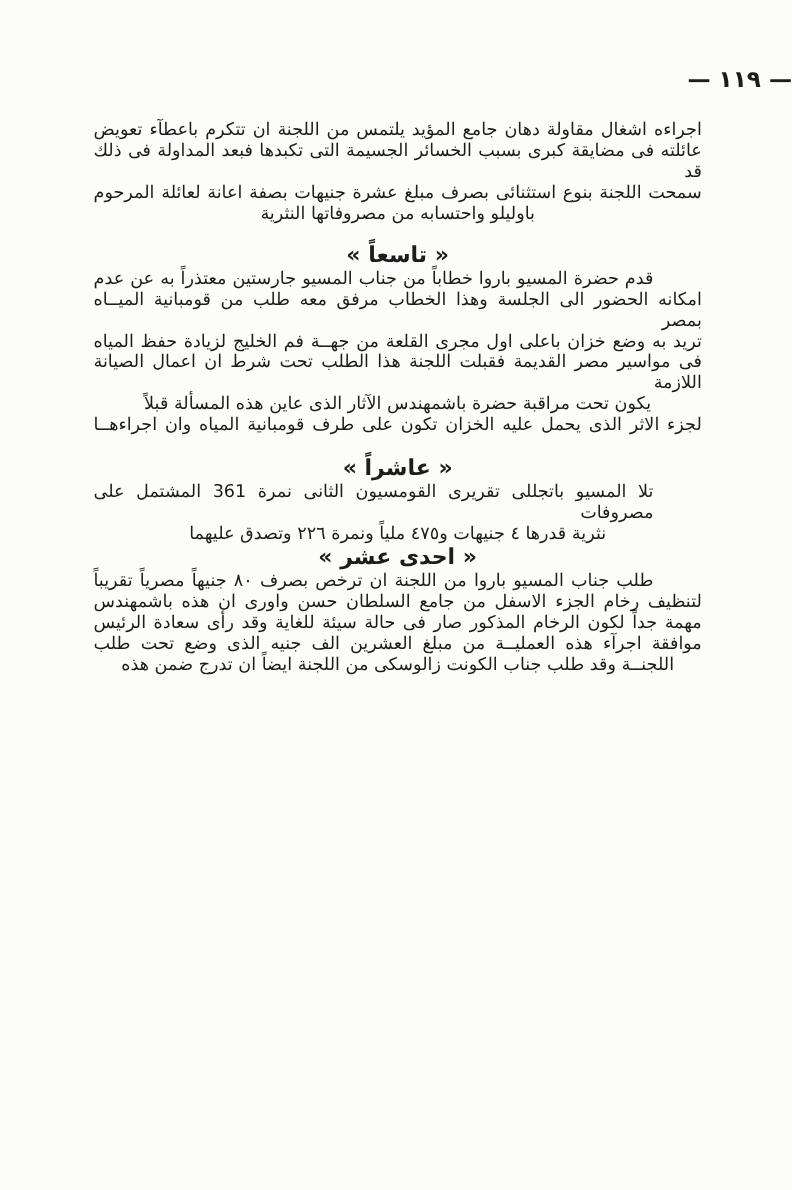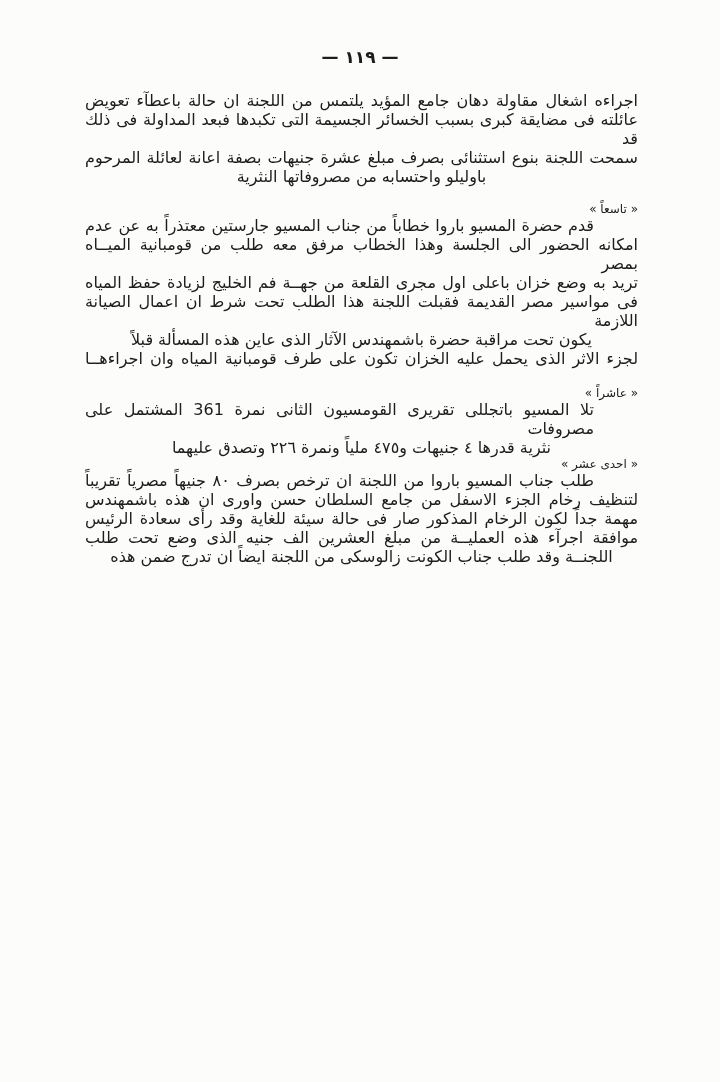--- a/index.html
+++ b/index.html
@@ -9,59 +9,58 @@
     font-family:"DejaVu Sans", sans-serif;
     color:#1c1c1c;
     overflow:hidden;
   }
   .page{
     position:relative;
     width:720px;height:1082px;
     background:#fcfcfa;
   }
   .pagenum{
-    margin-top:47px;
-    text-align:center;
-    font-size:17px;
+    margin-top:60px;
+    font-size:21px;
     font-weight:bold;
     letter-spacing:1px;
     direction:rtl;
   }
   .textblock{
     margin:24px 82px 0 85px;
     direction:rtl;
   }
   .line{
     text-align:justify;
     text-align-last:justify;
     white-space:normal;
   }
   .line.line-last{
     text-align-last:center;
   }
   .line.indent{
     padding-right:44px;
   }
   .heading{
-    text-align:right;
-    font-size:12px;
-    font-weight:normal;
+    text-align:center;
+    font-size:20px;
+    font-weight:bold;
     direction:rtl;
   }
   .sp-16{margin-top:16px;}
   .sp-18{margin-top:18px;}
   .sp-20{}
 </style>
 </head>
 <body>
 
 <div class="page">
   <div class="pagenum">— ١١٩ —</div>
   <div class="textblock" id="textblock">
-      <div class="line">اجراءه اشغال مقاولة دهان جامع المؤيد يلتمس من اللجنة ان حالة باعطآء تعويض</div>
+      <div class="line">اجراءه اشغال مقاولة دهان جامع المؤيد يلتمس من اللجنة ان تتكرم باعطآء تعويض</div>
       <div class="line">عائلته فى مضايقة كبرى بسبب الخسائر الجسيمة التى تكبدها فبعد المداولة فى ذلك قد</div>
       <div class="line">سمحت اللجنة بنوع استثنائى بصرف مبلغ عشرة جنيهات بصفة اعانة لعائلة المرحوم</div>
       <div class="line line-last">باوليلو واحتسابه من مصروفاتها النثرية</div>
       <div class="heading sp-16">« تاسعاً »</div>
       <div class="line indent">قدم حضرة المسيو باروا خطاباً من جناب المسيو جارستين معتذراً به عن عدم</div>
       <div class="line">امكانه الحضور الى الجلسة وهذا الخطاب مرفق معه طلب من قومبانية الميــاه بمصر</div>
       <div class="line">تريد به وضع خزان باعلى اول مجرى القلعة من جهــة فم الخليج لزيادة حفظ المياه</div>
       <div class="line">فى مواسير مصر القديمة فقبلت اللجنة هذا الطلب تحت شرط ان اعمال الصيانة اللازمة</div>
       <div class="line line-last">يكون تحت مراقبة حضرة باشمهندس الآثار الذى عاين هذه المسألة قبلاً</div>
       <div class="line">لجزء الاثر الذى يحمل عليه الخزان تكون على طرف قومبانية المياه وان اجراءهــا</div>

